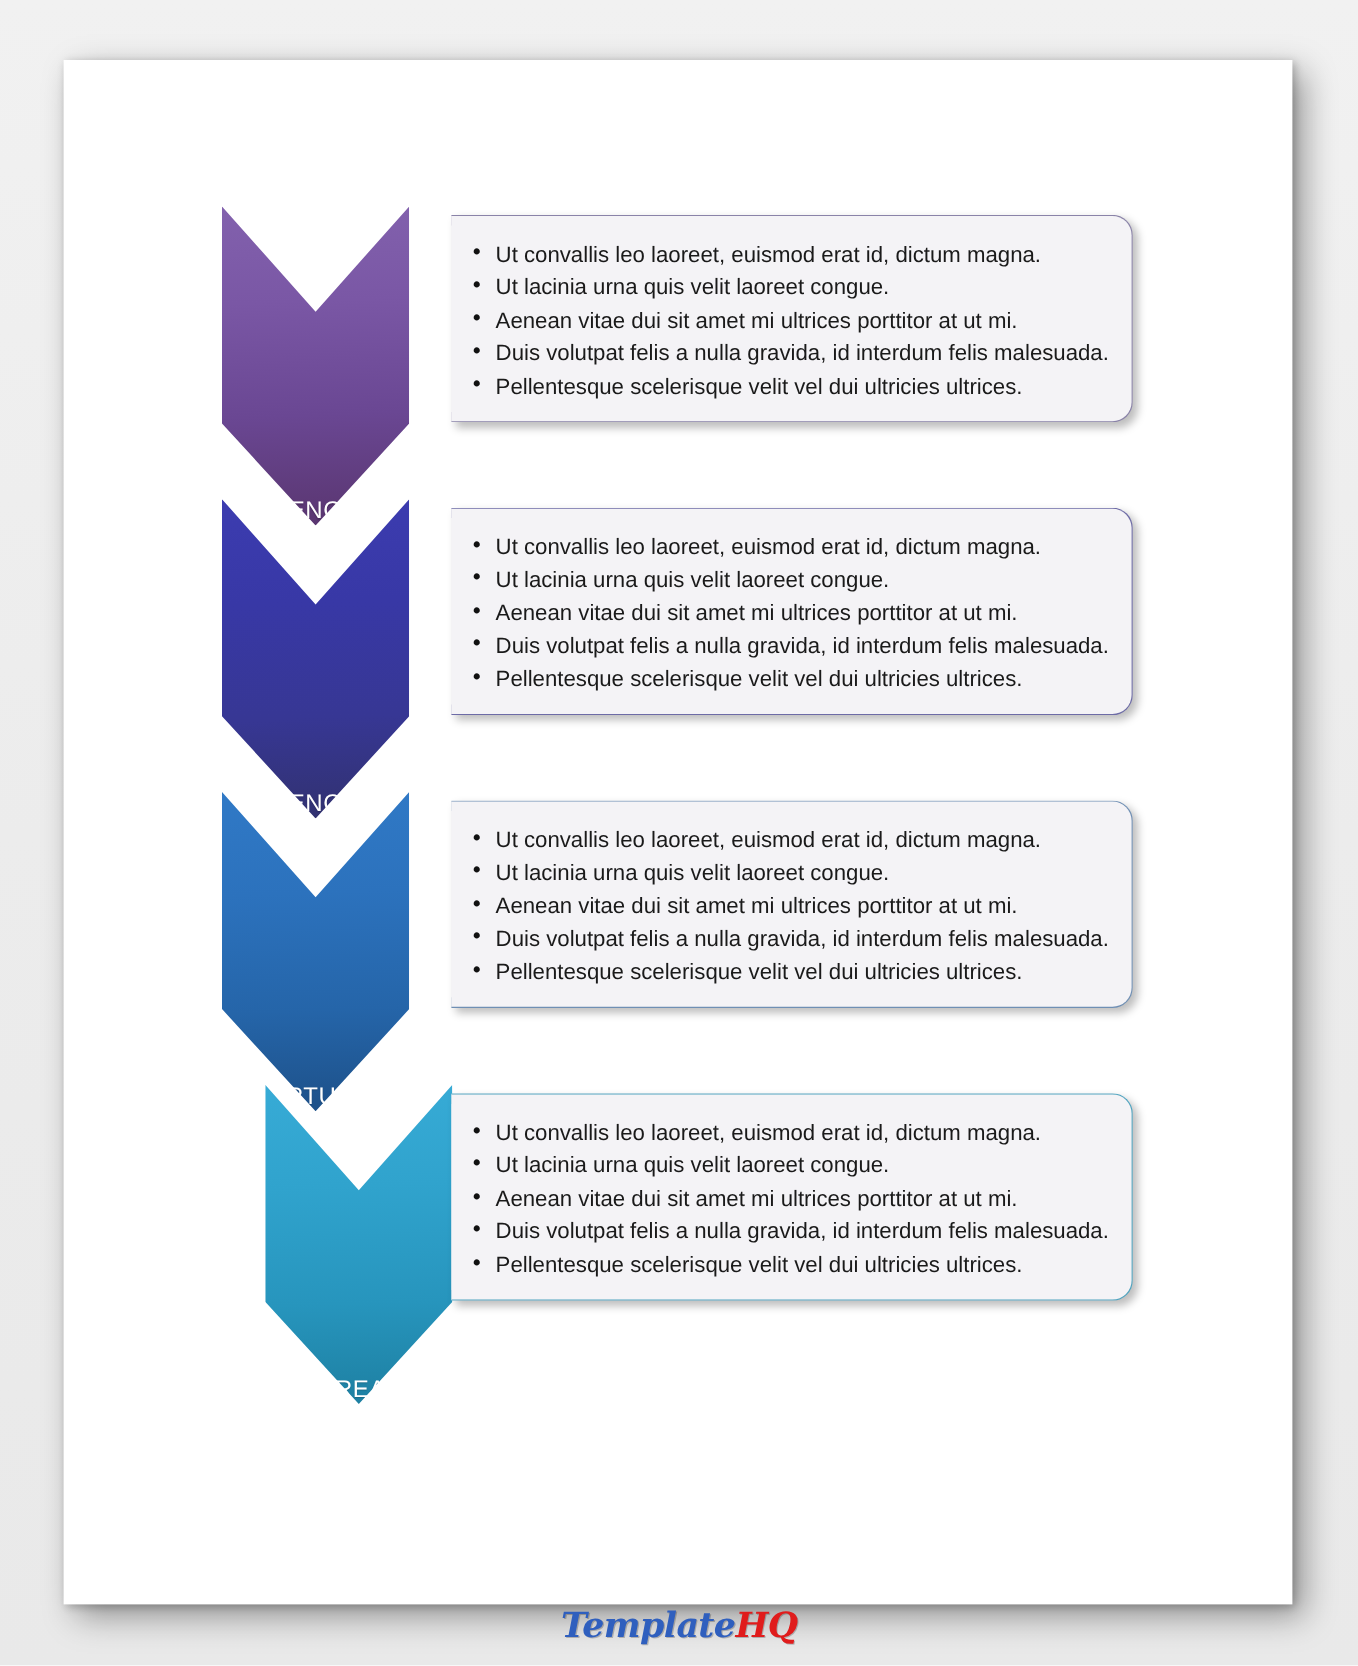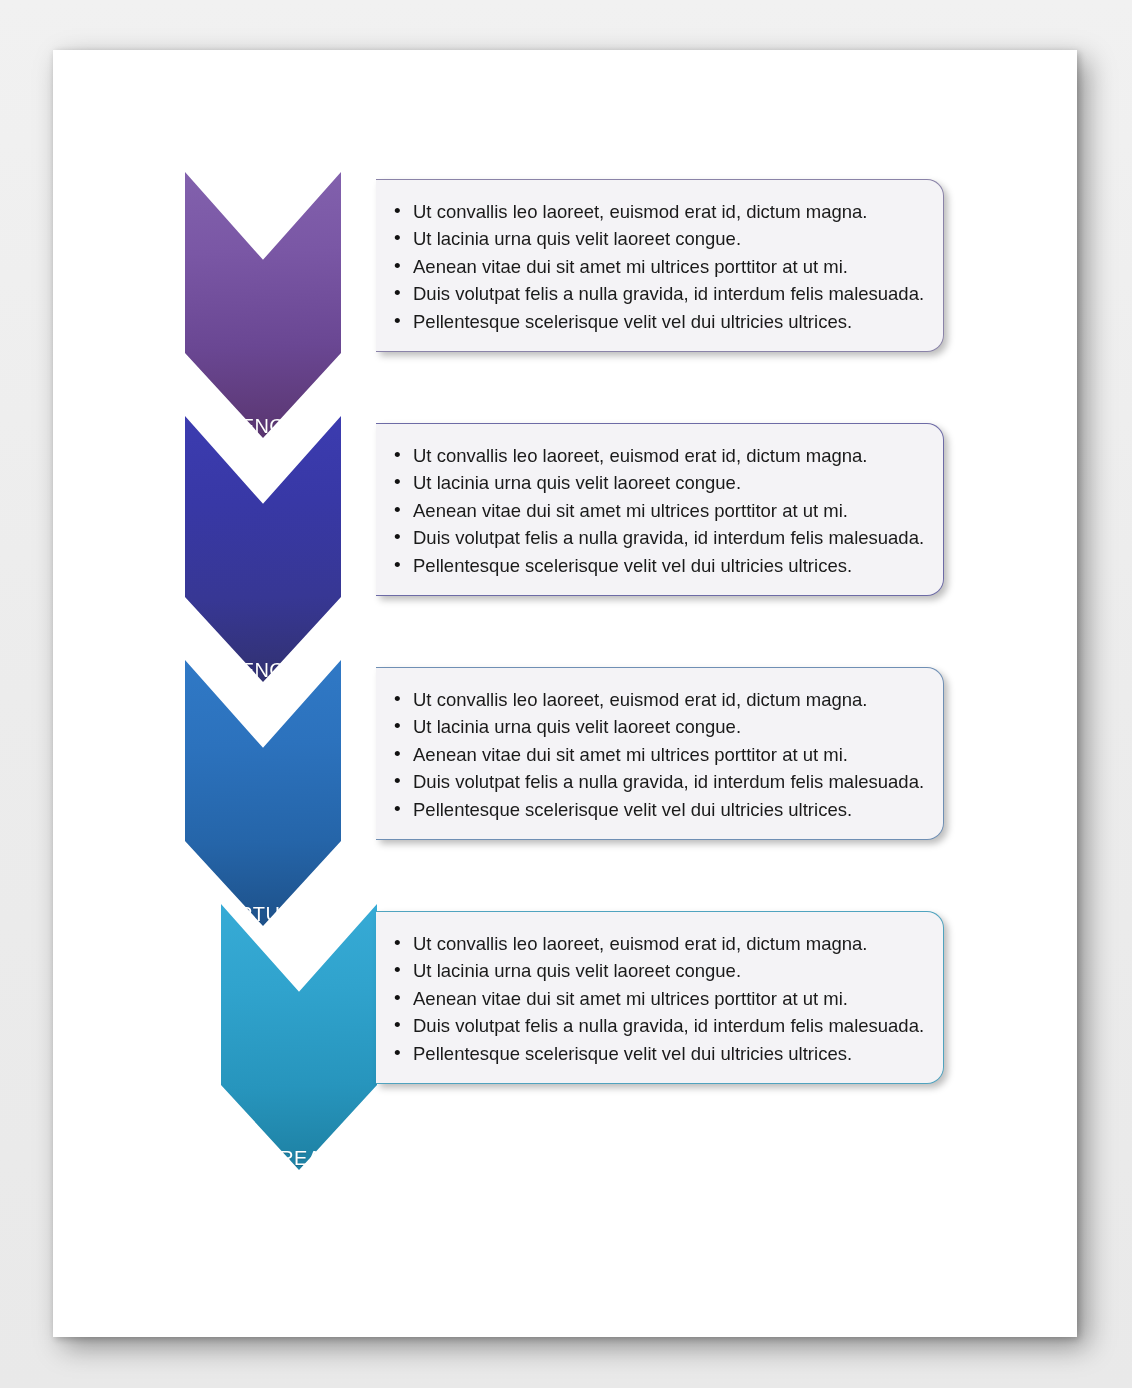--- a/index.html
+++ b/index.html
@@ -193,14 +193,17 @@
           <li class="bullet-item">Ut lacinia urna quis velit laoreet congue.</li>
           <li class="bullet-item">Aenean vitae dui sit amet mi ultrices porttitor at ut mi.</li>
           <li class="bullet-item">Duis volutpat felis a nulla gravida, id interdum felis malesuada.</li>
           <li class="bullet-item">Pellentesque scelerisque velit vel dui ultricies ultrices.</li>
         </ul>
       </div>
     </div>
 
   </div>
 
+  <div class="brand">
+    <span class="brand-a">Template</span><span class="brand-b">HQ</span>
+  </div>
 
 </div>
 
 </body></html>

